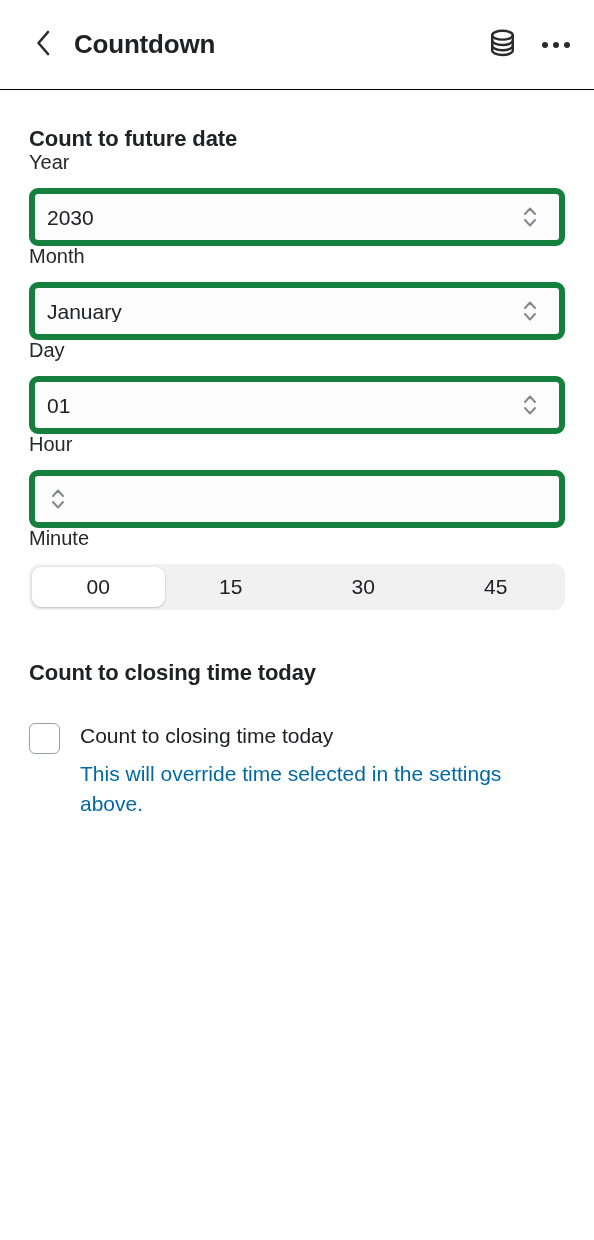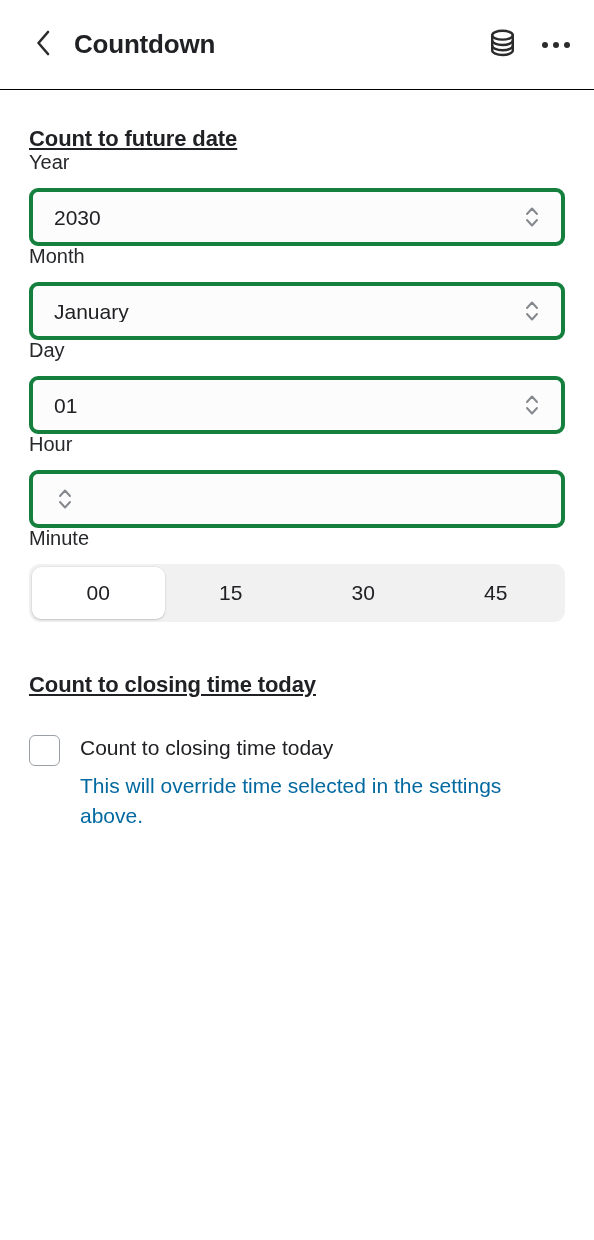--- a/index.html
+++ b/index.html
@@ -73,43 +73,42 @@
   .content {
     padding: 0 29px;
   }
   .section-title {
     font-size: 22px;
     font-weight: 700;
     letter-spacing: -0.1px;
     color: #202124;
     margin: 0;
     padding-top: 36px;
-    text-decoration: underline;
   }
 
   .field {
   }
   .field-label {
     font-size: 20px;
     font-weight: 400;
     color: #27282b;
     line-height: 1;
     margin-bottom: 16px;
   }
 
   .select {
     position: relative;
     height: 58px;
     box-sizing: border-box;
-    border: 4px solid #15803d;
+    border: 6px solid #15803d;
     border-radius: 9px;
     background: #fcfcfc;
     display: flex;
     align-items: center;
-    padding: 0 18px 0 21px;
+    padding: 0 18px 0 12px;
     cursor: pointer;
   }
   .select-value {
     font-size: 21px;
     color: #202124;
     line-height: 1;
     flex: 1 1 auto;
     white-space: nowrap;
     overflow: hidden;
   }
@@ -122,21 +121,21 @@
     height: 34px;
   }
 
   
   .segmented {
     display: flex;
     background: #f1f1f1;
     border-radius: 11px;
     padding: 3px;
     box-sizing: border-box;
-    height: 58px;
+    height: 46px;
     align-items: stretch;
   }
   .segment {
     flex: 1 1 0;
     display: flex;
     align-items: center;
     justify-content: center;
     font-size: 21px;
     color: #202124;
     border-radius: 9px;

